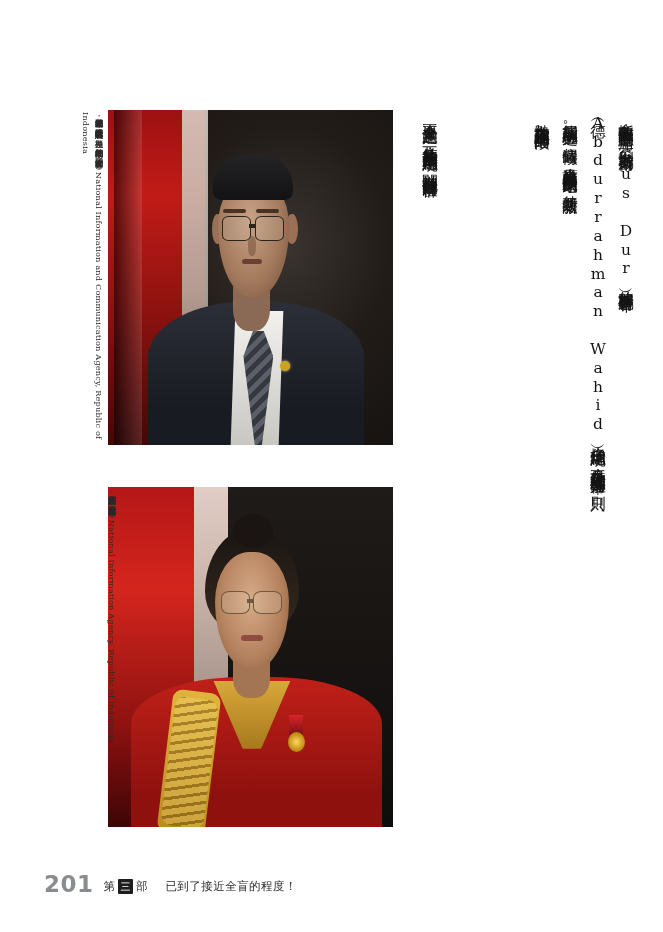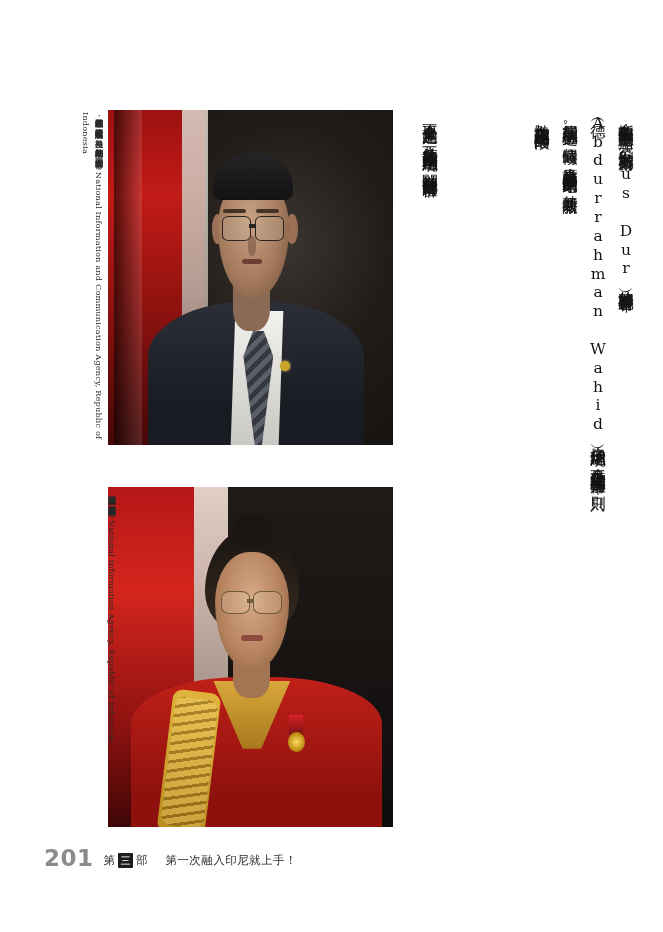--- a/index.html
+++ b/index.html
@@ -211,21 +211,21 @@
     white-space: pre-wrap;
     text-align: left;
   }
   .caption-top { left: 63px; top: 112px; height: 330px; width: 42px; }
   .caption-bottom { left: 88px; top: 489px; height: 330px; width: 30px; }
 
   
   .footer {
     position: absolute;
     left: 44px;
-    bottom: 62px;
+    bottom: 36px;
     display: flex;
     align-items: flex-end;
     gap: 10px;
     margin-top: 25px;
   }
   .page-number {
     font-family: "DejaVu Sans", "Liberation Sans", sans-serif;
     font-weight: bold;
     font-size: 23px;
     color: #8a8d90;
@@ -324,16 +324,16 @@
   <div class="caption caption-top">印尼第四任總統瓦希德，從總統上照中可看出瓦希德患有眼疾、視力極差，其總統任期的後期，已到了接近全盲的程度。©National Information and Communication Agency, Republic of Indonesia</div>
   <div class="caption caption-bottom">印尼國父蘇卡諾之女、抗爭派印尼民主黨黨主席梅嘉娃蒂。©National Information Agency, Republic of Indonesia</div>
 
   <div class="footer">
     <div class="page-number">201</div>
     <div class="footer-part">
       <span>第</span>
       <span class="footer-badge">三</span>
       <span>部</span>
     </div>
-    <div class="footer-title">第一次融入印尼就上手！</div>
+    <div class="footer-title">已到了接近全盲的程度！</div>
   </div>
 
 </div>
 
 </body></html>

